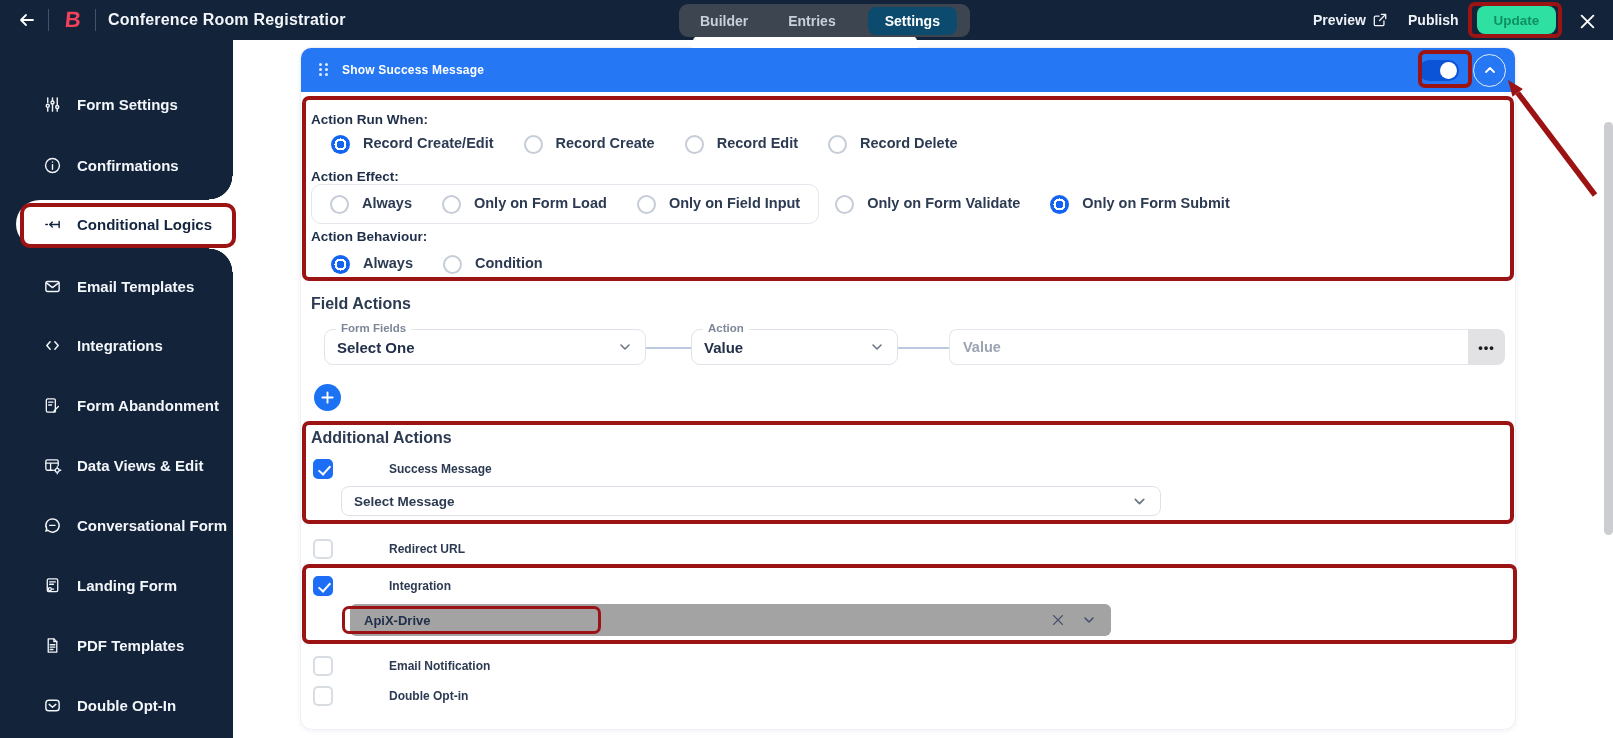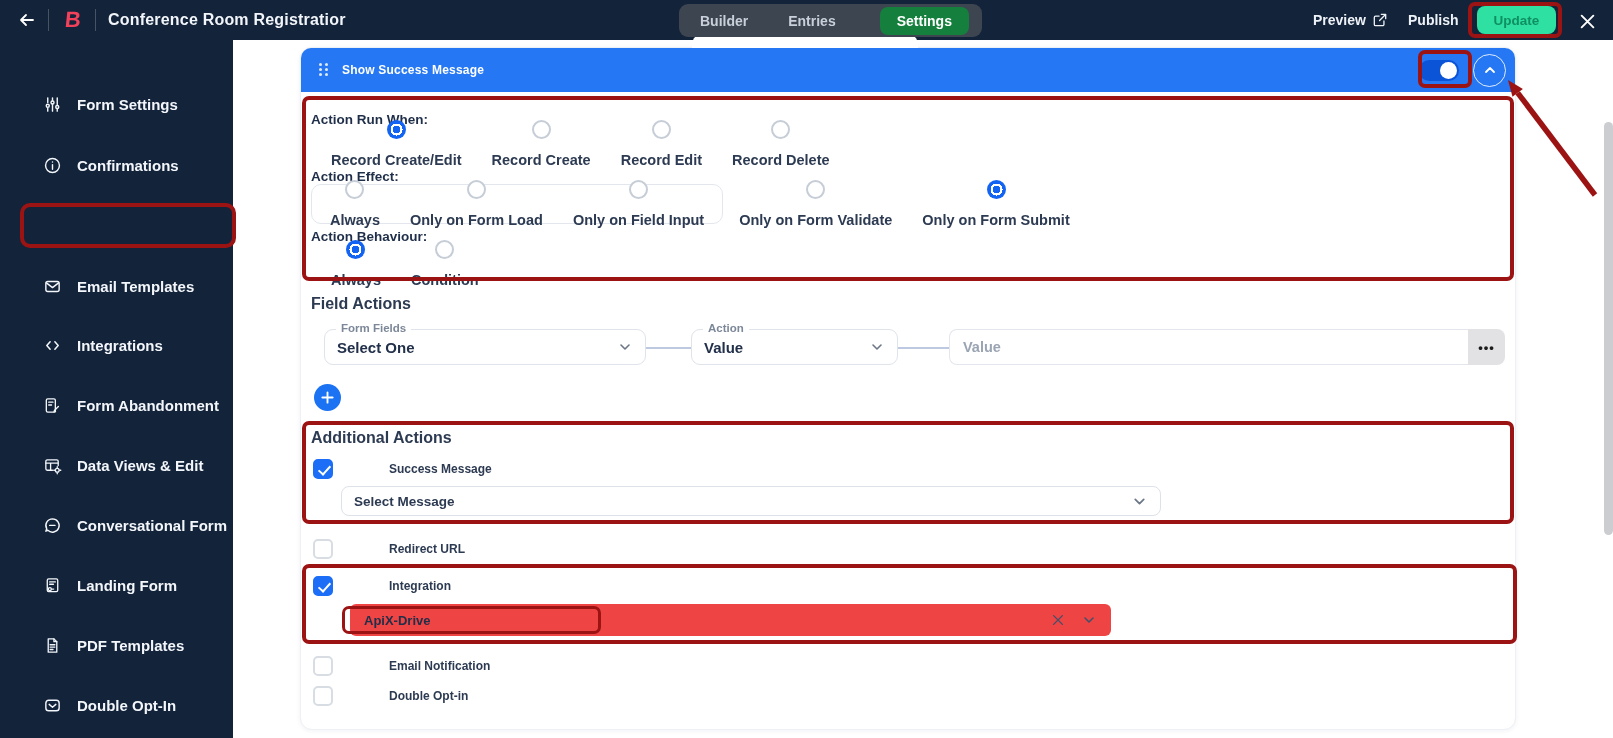--- a/index.html
+++ b/index.html
@@ -9,21 +9,21 @@
   
   .topbar{position:absolute;left:0;top:0;width:1613px;height:40px;background:#12233a;z-index:1;}
   .backbtn{position:absolute;left:12px;top:6px;width:30px;height:28px;display:flex;align-items:center;justify-content:center;color:#fff;}
   .tdivider{position:absolute;top:9px;width:1px;height:22px;background:rgba(255,255,255,.22);}
   .logo{position:absolute;left:58px;top:5px;width:30px;height:30px;display:flex;align-items:center;justify-content:center;
         color:#f2415a;font-size:22px;font-weight:800;transform:skewX(-6deg);}
   .apptitle{position:absolute;left:108px;top:0;height:40px;display:flex;align-items:center;color:#f2f5f9;font-size:16px;font-weight:700;letter-spacing:.2px;}
   .hump{position:absolute;left:692px;top:33px;width:226px;height:15px;background:#fff;border-radius:12px 12px 0 0;z-index:2;}
   .tabs{position:absolute;left:679px;top:4px;height:33px;z-index:3;display:flex;align-items:center;gap:24px;background:#3d4551;border-radius:9px;padding:16px 13px;}
   .tab{color:#c9d0da;font-size:14px;font-weight:700;padding:5px 8px;border-radius:8px;cursor:pointer;}
-  .tab.active{background:#15803d;color:#fff;padding:6px 17px;margin-left:12px;}
+  .tab.active{background:#0c4a6e;color:#fff;padding:6px 17px;}
   .preview{position:absolute;left:1313px;top:0;height:40px;display:flex;align-items:center;gap:7px;color:#eef2f7;font-size:14px;font-weight:700;z-index:3;}
   .publish{position:absolute;left:1408px;top:0;height:40px;display:flex;align-items:center;color:#eef2f7;font-size:14px;font-weight:700;z-index:3;}
   .updatebtn{position:absolute;left:1477px;top:6px;width:79px;height:28px;background:#2ee0a1;border:none;border-radius:8px;
              color:#0f8f63;font-size:13.5px;font-weight:800;z-index:3;display:flex;align-items:center;justify-content:center;}
   .closebtn{position:absolute;left:1576px;top:10px;width:22px;height:22px;color:#fff;z-index:3;display:flex;align-items:center;justify-content:center;}
 
   
   .sidebar{position:absolute;left:0;top:40px;width:233px;height:698px;background:#12233a;z-index:1;padding-left:43px;}
   .sitem{position:absolute;left:0;width:233px;height:40px;display:flex;align-items:center;gap:15px;padding-left:43px;
          color:#f3f6fa;font-size:15px;font-weight:700;cursor:pointer;white-space:nowrap;}
@@ -43,21 +43,21 @@
   .drag::before{content:"";position:absolute;left:0;top:0;width:3px;height:3px;border-radius:50%;background:#fff;
       box-shadow:0 5px 0 #fff,0 10px 0 #fff,6px 0 0 #fff,6px 5px 0 #fff,6px 10px 0 #fff;}
   .chead-title{color:#fff;font-size:12px;font-weight:700;letter-spacing:.2px;flex:1;}
   .toggle{position:relative;width:40px;height:21px;border-radius:11px;background:#0b53d7;margin-right:14px;cursor:pointer;}
   .toggle::after{content:"";position:absolute;right:2px;top:2px;width:17px;height:17px;border-radius:50%;background:#fff;}
   .collapse{width:33px;height:33px;border-radius:50%;border:1.6px solid rgba(255,255,255,.85);display:flex;align-items:center;justify-content:center;cursor:pointer;}
 
   .slab{position:absolute;left:10px;font-size:13.5px;font-weight:800;color:#1f2e49;}
   .h2{position:absolute;left:10px;font-size:16px;font-weight:800;color:#2c3a52;}
   .rrow{position:absolute;display:flex;align-items:center;}
-  .radio{display:flex;align-items:center;gap:13px;cursor:pointer;flex-direction:column;}
+  .radio{display:flex;align-items:flex-start;gap:13px;cursor:pointer;}
   .rb{width:19px;height:19px;border-radius:50%;border:2px solid #c6cdd7;background:#fff;flex:none;}
   .rb.sel{border:none;background:radial-gradient(circle,#1464f3 0 3.8px,#fff 3.8px 6px,#1464f3 6px);}
   .rlab{font-size:14.5px;font-weight:700;color:#2c3a52;white-space:nowrap;}
   .rgroup{display:flex;align-items:center;gap:30px;border:1px solid #e3e7ed;border-radius:10px;height:40px;padding:0 18px;}
 
   .fselect{position:absolute;height:36px;border:1px solid #dfe3ea;border-radius:9px;background:#fff;display:flex;align-items:center;
            padding:0 12px;cursor:pointer;}
   .flabel{position:absolute;top:-8px;left:11px;background:#fff;padding:0 5px;font-size:11.5px;font-weight:600;color:#7c8798;}
   .fvalue{flex:1;font-size:15px;font-weight:700;color:#22304a;}
   .conn{position:absolute;height:1.5px;background:#bcc9e0;}
@@ -71,21 +71,21 @@
 
   .chkrow{position:absolute;display:flex;align-items:center;gap:12px;height:22px;cursor:pointer;}
   .cb{width:20px;height:20px;border-radius:5px;border:2px solid #d8dde4;background:#fff;flex:none;position:relative;}
   .cb.on{background:#1b6ef5;border-color:#1b6ef5;}
   .cb.on::after{content:"";position:absolute;left:6px;top:2px;width:5px;height:10px;border:solid #fff;border-width:0 2.3px 2.3px 0;transform:rotate(42deg);}
   .clab{font-size:12px;font-weight:700;color:#2c3a52;margin-left:44px;}
 
   .selmsg{position:absolute;height:30px;border:1px solid #dde2e9;border-radius:8px;background:#fff;display:flex;align-items:center;
           padding:0 12px;cursor:pointer;}
   .selmsg-val{flex:1;font-size:13.5px;font-weight:700;color:#2c3a52;}
-  .apix{position:absolute;height:32px;background:#ef4444;border-radius:6px;display:flex;align-items:center;padding:0 14px;gap:16px;cursor:pointer;}
+  .apix{position:absolute;height:32px;background:#a3a3a3;border-radius:6px;display:flex;align-items:center;padding:0 14px;gap:16px;cursor:pointer;}
   .apix-val{flex:1;font-size:13px;font-weight:800;color:#1f2e49;}
 
   
   .ann{position:absolute;border:4px solid #9c1313;border-radius:7px;z-index:6;pointer-events:none;}
   .arrow{position:absolute;left:1480px;top:62px;z-index:6;pointer-events:none;}
   .scrollthumb{position:absolute;left:1604px;top:122px;width:9px;height:413px;background:#cbcdd0;border-radius:5px;z-index:4;cursor:pointer;}
 </style>
 </head>
 <body>
 
@@ -138,20 +138,29 @@
 
     <div class="sitem" style="top:105px">
       <svg width="19" height="19" viewBox="0 0 20 20" fill="none" stroke="currentColor" stroke-width="1.5" stroke-linecap="round">
           <circle cx="10" cy="10" r="7.3"></circle>
           <path d="M10 9.3V14"></path>
           <circle cx="10" cy="6.4" r="0.8" fill="currentColor" stroke="none"></circle>
         </svg>
       <span>Confirmations</span>
     </div>
 
+    <div class="sitem active" style="top:160px">
+      <svg width="19" height="19" viewBox="0 0 20 20" fill="none" stroke="currentColor" stroke-width="1.5" stroke-linecap="round" stroke-linejoin="round">
+          <path d="M17 10H7.2"></path>
+          <path d="M7.2 10l2.6-2.6M7.2 10l2.6 2.6"></path>
+          <path d="M3 10h1.6"></path>
+          <path d="M17 6.8v6.4"></path>
+        </svg>
+      <span>Conditional Logics</span>
+    </div>
 
     <div class="sitem" style="top:226px">
       <svg width="19" height="19" viewBox="0 0 20 20" fill="none" stroke="currentColor" stroke-width="1.5" stroke-linecap="round" stroke-linejoin="round">
           <rect x="3" y="4.8" width="14" height="10.4" rx="2"></rect>
           <path d="M3.6 6.2l6.4 5 6.4-5"></path>
         </svg>
       <span>Email Templates</span>
     </div>
 
     <div class="sitem" style="top:285px">

